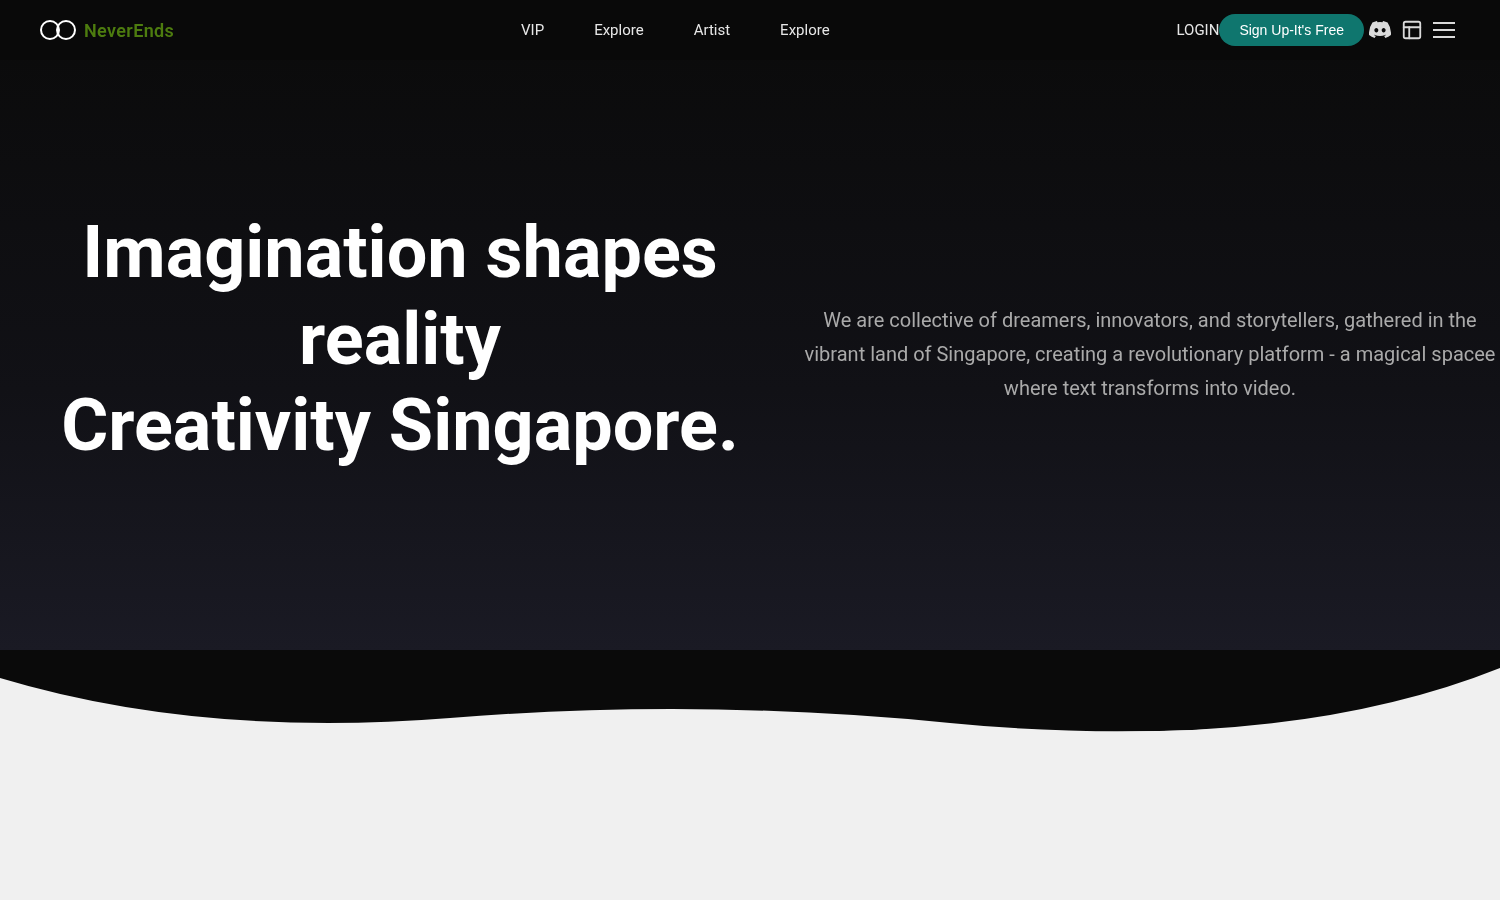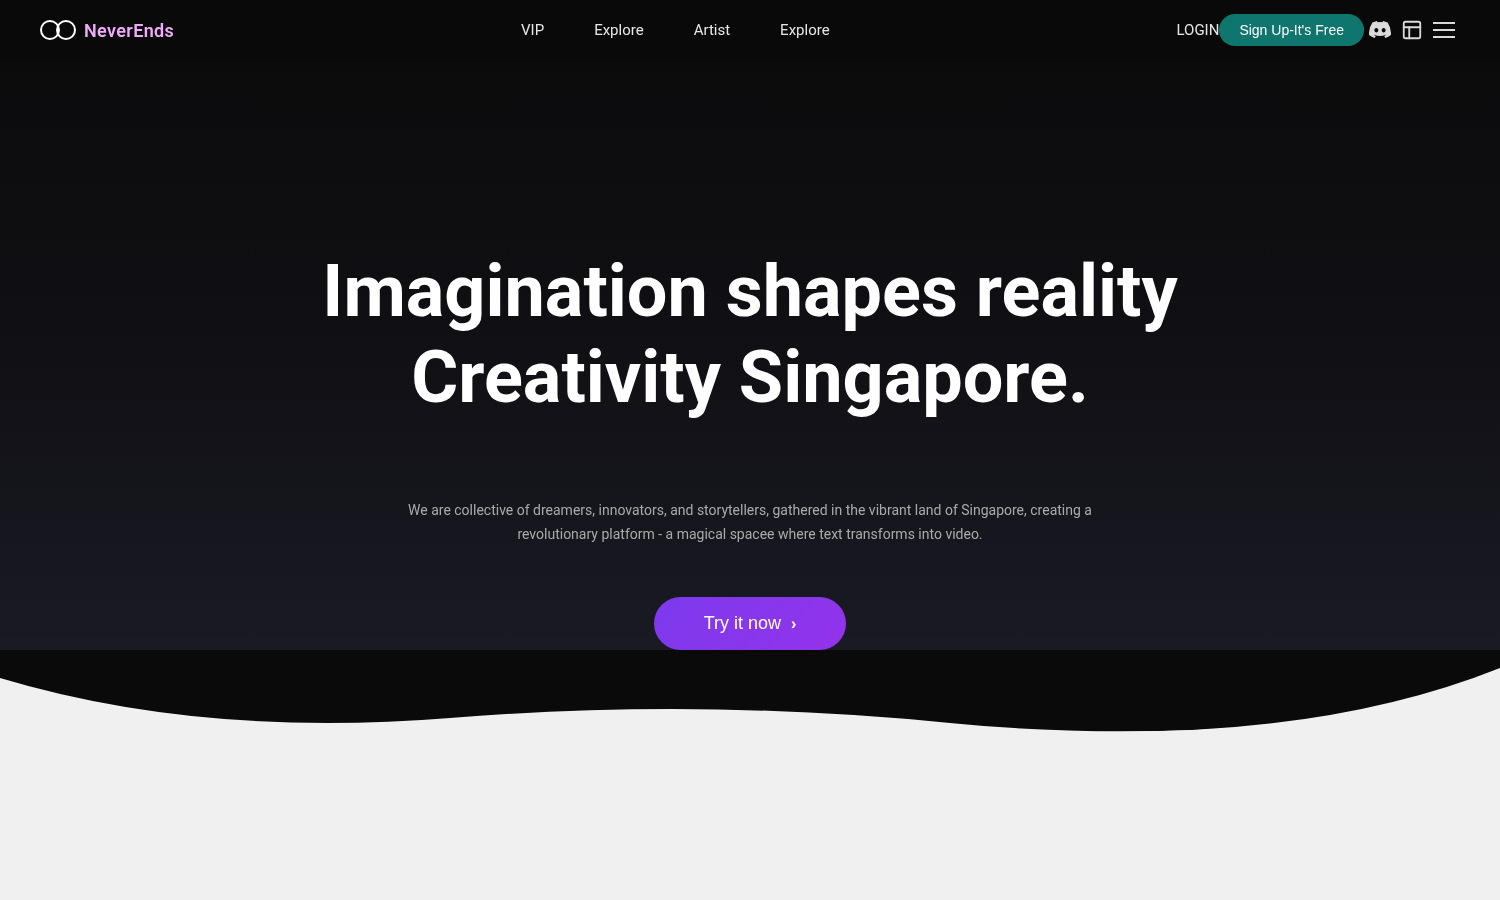--- a/index.html
+++ b/index.html
@@ -48,21 +48,21 @@
     }
 
     .logo-mark svg {
       width: 36px;
       height: 20px;
     }
 
     .logo-text {
       font-size: 18px;
       font-weight: 600;
-      color: #f0abfc;
+      color: #4d7c0f;
       letter-spacing: 0.02em;
     }
 
     .navbar-center {
       display: flex;
       align-items: flex-start;
       gap: 50px;
     }
 
     .nav-link {
@@ -108,38 +108,38 @@
       font-size: 18px;
       opacity: 0.85;
     }
 
     
     .hero {
       width: 1500px;
       min-height: 650px;
       background: linear-gradient(180deg, #0a0a0a 0%, #111116 60%, #1a1a24 100%);
       display: flex;
-      flex-direction: column;
-      align-items: center;
-      justify-content: flex-end;
+      flex-direction: row;
+      align-items: center;
+      justify-content: flex-start;
       padding-top: 60px;
       text-align: center;
     }
 
     .hero-title {
       font-size: 72px;
       font-weight: 700;
       line-height: 1.2;
       color: #fff;
       margin-bottom: 30px;
       max-width: 900px;
     }
 
     .hero-subtitle {
-      font-size: 14px;
+      font-size: 20px;
       color: #aaa;
       line-height: 1.7;
       max-width: 700px;
       margin-bottom: 50px;
       margin-top: 48px;
     }
 
     .try-btn {
       display: inline-flex;
       align-items: center;
@@ -222,24 +222,20 @@
     </div>
   </div>
 </nav>
 
 <section class="hero">
   <h1 class="hero-title">
     <span>Imagination shapes reality</span><br>
     <span>Creativity Singapore.</span>
   </h1>
   <p class="hero-subtitle">We are collective of dreamers, innovators, and storytellers, gathered in the vibrant land of Singapore, creating a revolutionary platform - a magical spacee where text transforms into video.</p>
-  <button class="try-btn">
-    <span>Try it now</span>
-    <span class="chevron-icon">›</span>
-  </button>
 </section>
 
 <div class="wave-section">
   <svg class="wave-top" viewBox="0 0 1500 120" preserveAspectRatio="none" xmlns="http://www.w3.org/2000/svg">
     <path d="M0,0 L1500,0 L1500,20 Q1300,100 1000,80 Q700,60 400,90 Q200,110 0,60 Z" fill="#0a0a0a"></path>
     <path d="M0,30 Q200,90 450,70 Q700,50 950,75 Q1200,100 1500,50 L1500,120 L0,120 Z" fill="#f0f0f0"></path>
   </svg>
 </div>
 
 </body></html>

